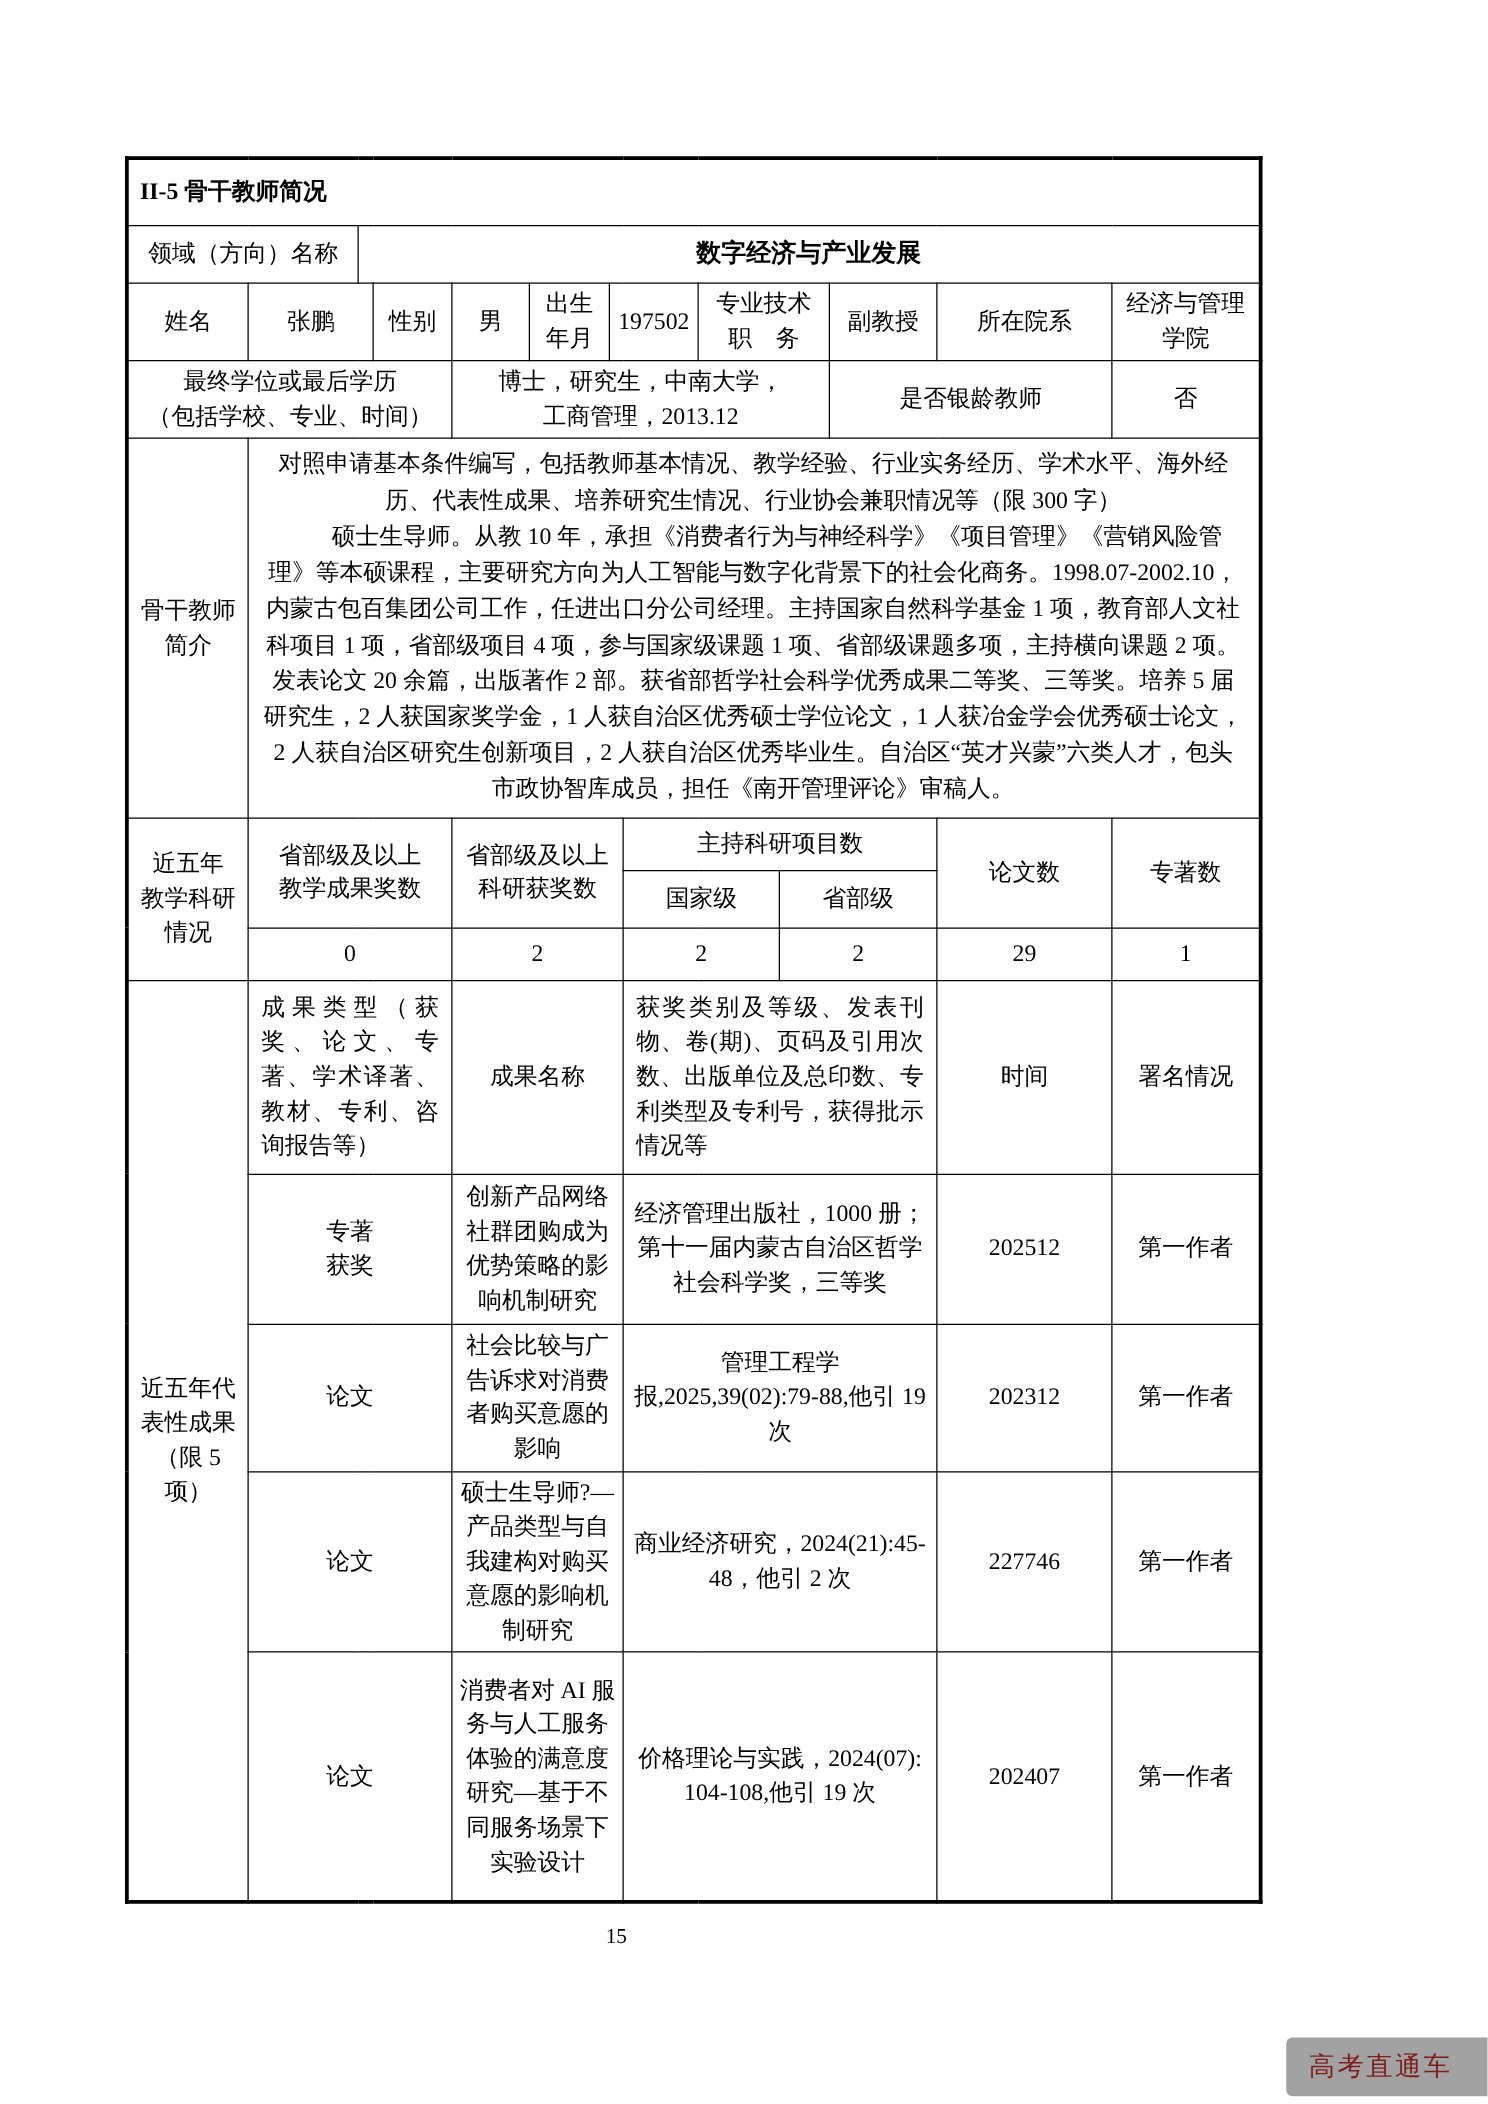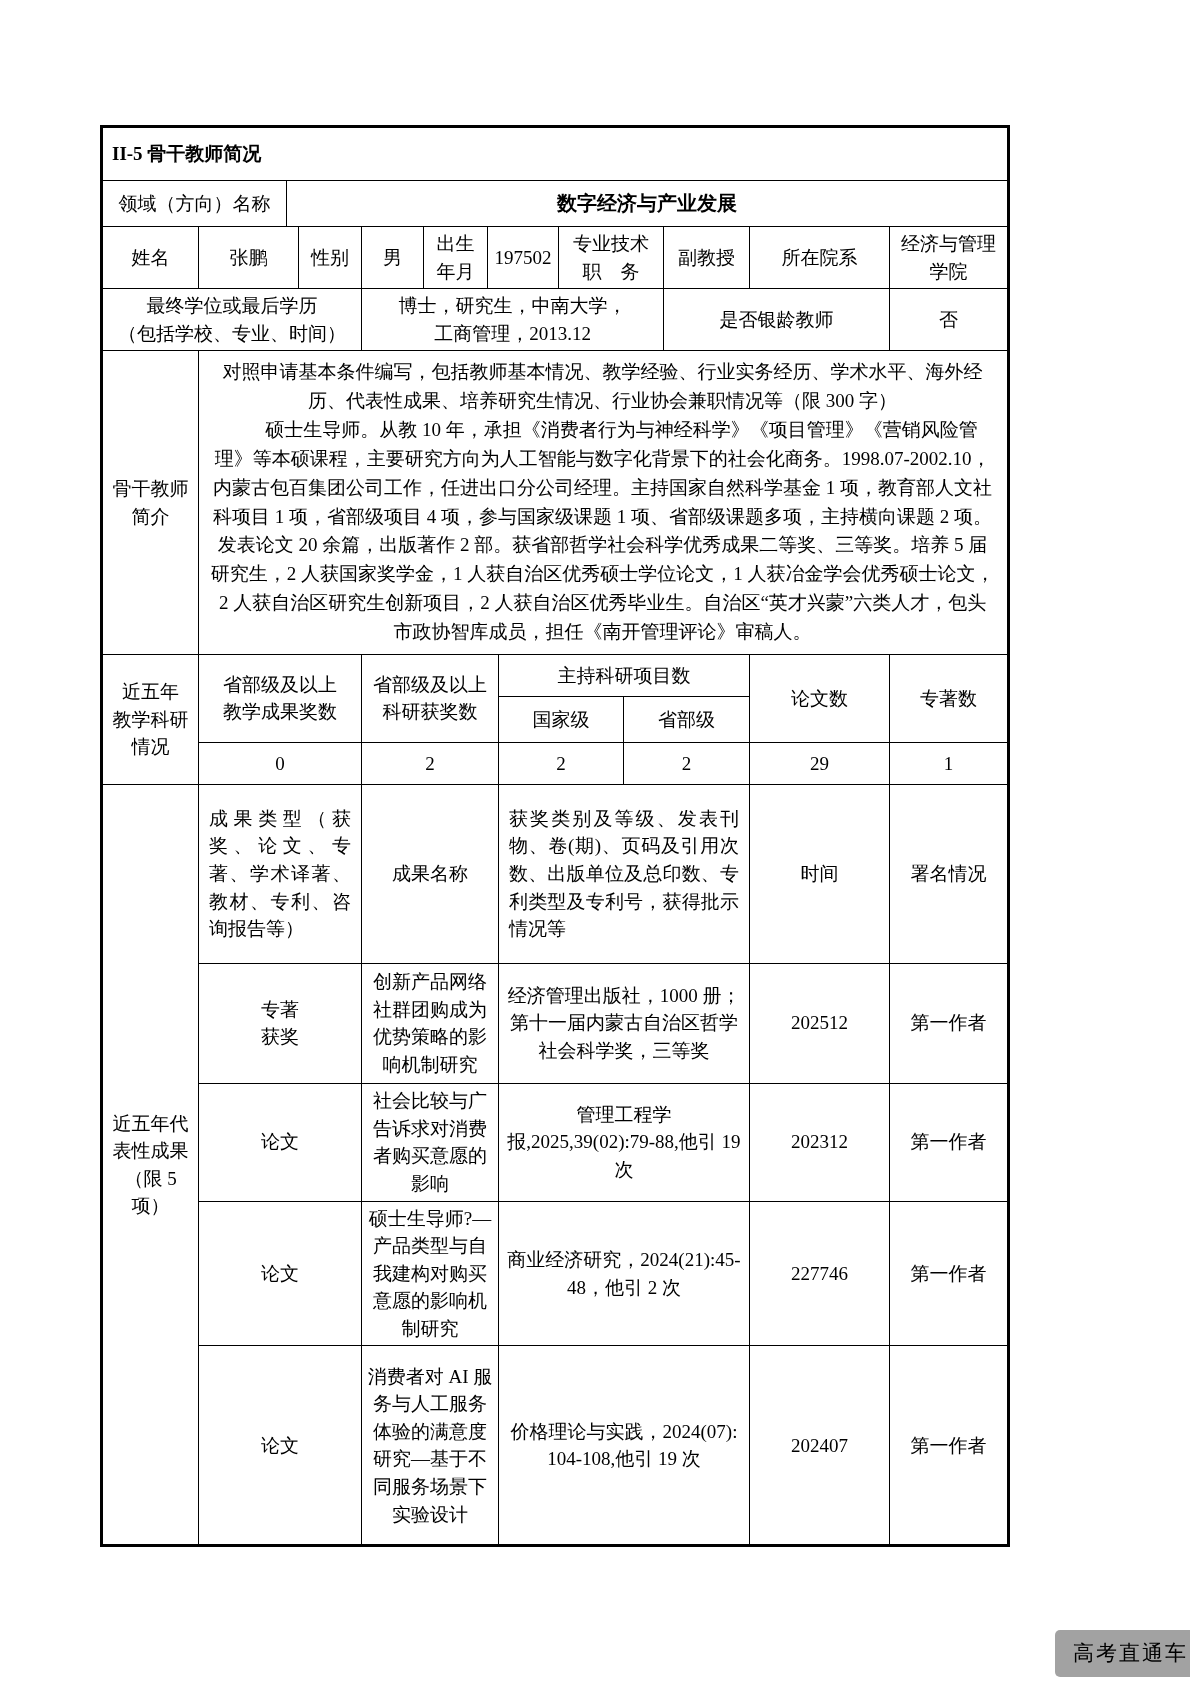--- a/index.html
+++ b/index.html
@@ -43,21 +43,21 @@
   .bold { font-weight: bold; }
   .fs20 { font-size: 20px !important; }
   .intro-cell {
     vertical-align: top !important;
     text-align: center;
     padding: 7px 12px 7px 11px !important;
     line-height: 1.52 !important;
   }
   .intro-cell p { margin: 0; }
   .intro-cell .indent { text-indent: 2em; }
-  .justify-cell { text-align: justify !important; padding: 20px 10px !important; }
+  .justify-cell { text-align: justify !important; padding: 8px 10px !important; }
   
   .r-title   { height: 54px; }
   .r-domain  { height: 46px; }
   .r-basic   { height: 58px; }
   .r-degree  { height: 57px; }
   .r-intro   { height: 292px; }
   .r-stats1  { height: 42px; }
   .r-stats2  { height: 46px; }
   .r-stats3  { height: 42px; }
   .r-ach-head{ height: 120px; }
@@ -68,24 +68,24 @@
   .page-number {
     margin-top: 16px;
     text-align: center;
     font-size: 17px;
   }
   .watermark {
     position: absolute;
     right: 0;
     bottom: 6px;
     background: #a2a2a2;
-    color: #000000;
+    color: #7f1d1d;
     font-family: Liberation Serif, serif;
     font-size: 21px;
-    padding: 9px 2px 10px 18px;
+    padding: 9px 28px 10px 18px;
     border-radius: 5px 0 0 5px;
     letter-spacing: 2px;
   }
 </style>
 </head>
 <body>
 
 <div class="sheet">
   <table class="form">
     <colgroup>
@@ -214,15 +214,16 @@
     <tr class="r-ach4">
       <td colspan="3" class="pre">论文</td>
       <td colspan="3">消费者对 AI 服务与人工服务体验的满意度研究—基于不同服务场景下实验设计</td>
       <td colspan="4">价格理论与实践，2024(07): 104-108,他引 19 次</td>
       <td>202407</td>
       <td>第一作者</td>
     </tr>
   </tbody>
     </table>
 
+  <div class="page-number">15</div>
 </div>
 
 <div class="watermark">高考直通车</div>
 
 </body></html>

